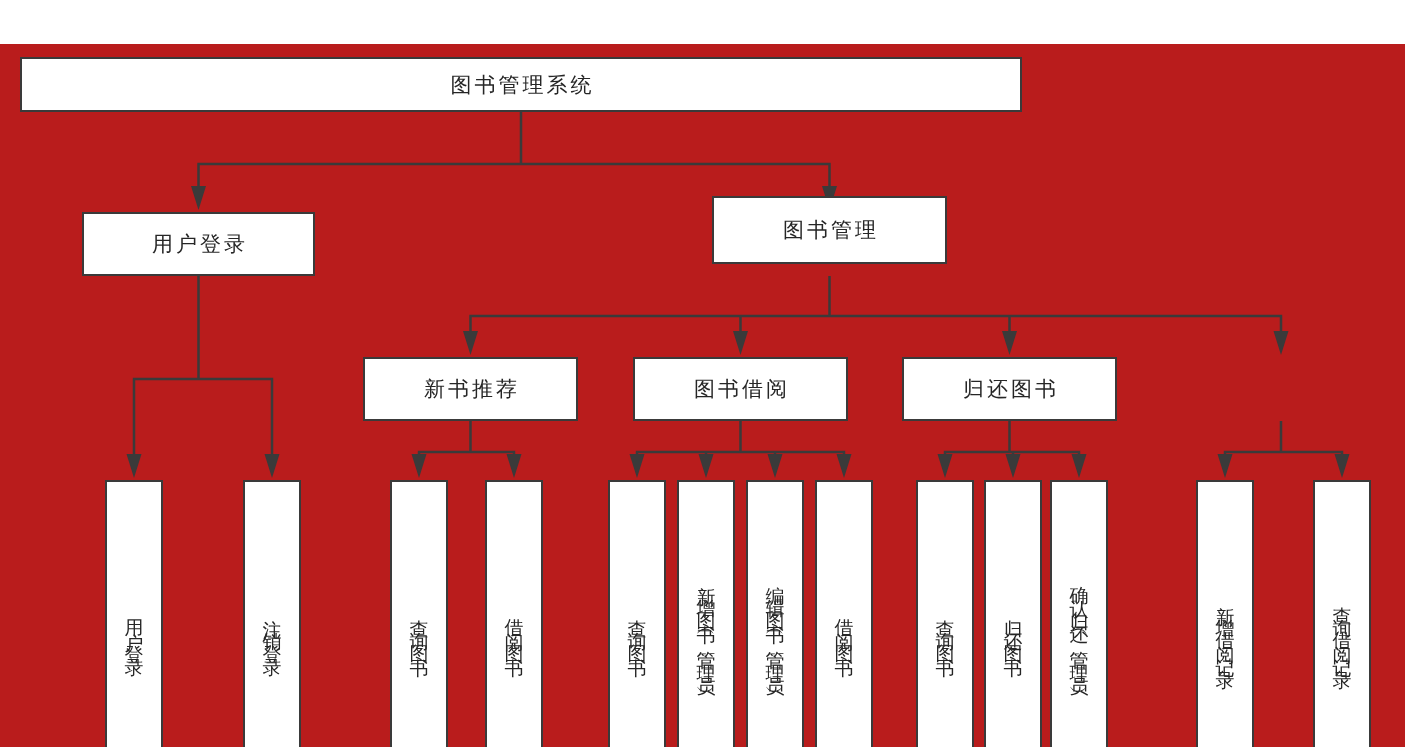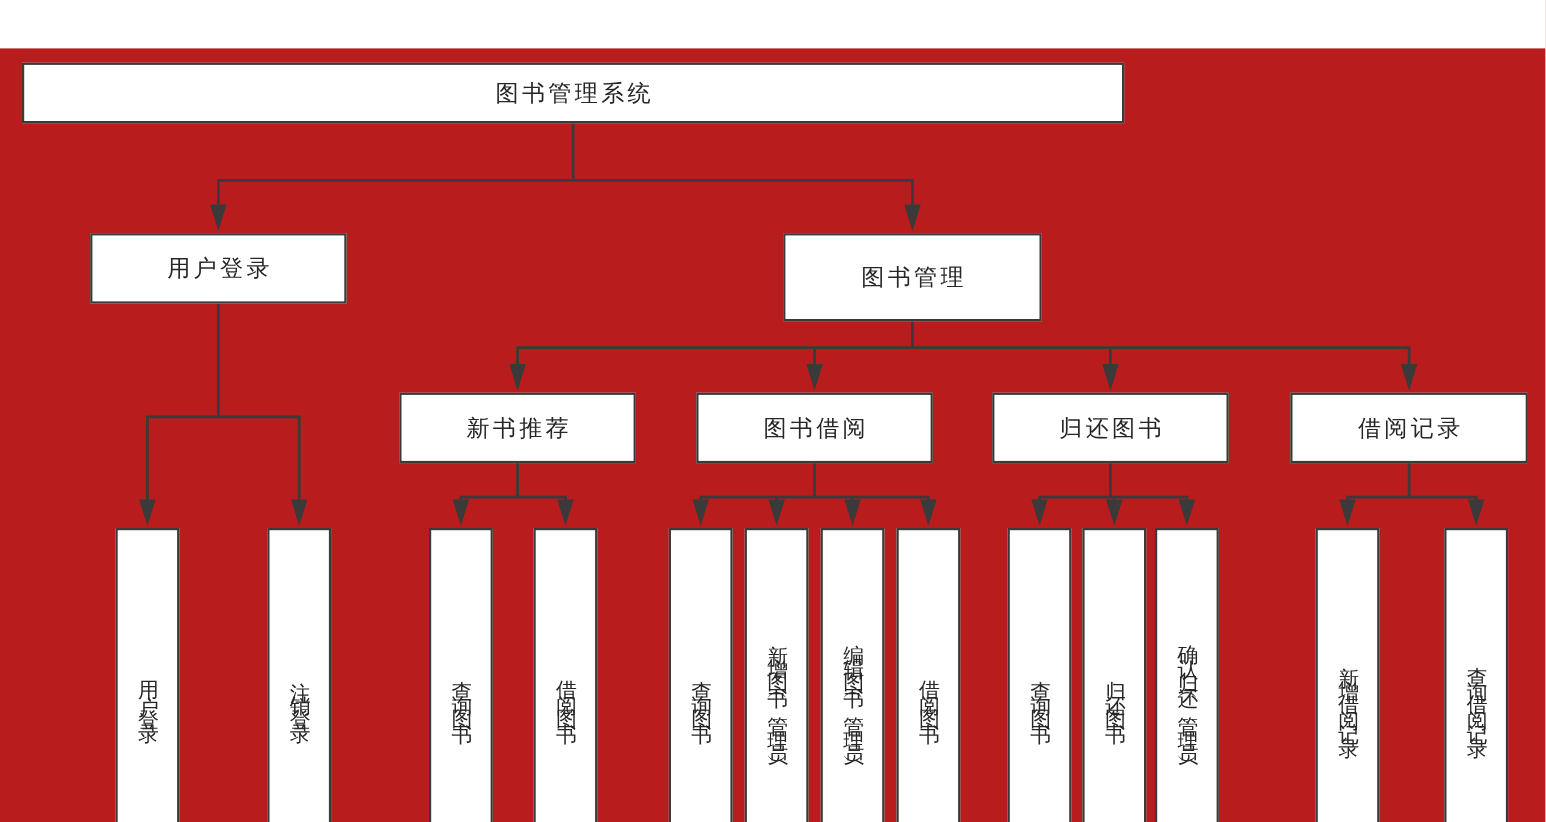--- a/index.html
+++ b/index.html
@@ -88,35 +88,32 @@
       </g>
   </svg>
 
   <div class="box" style="left:20px;top:13px;width:1002px;height:55px">
     <span>图书管理系统</span>
   </div>
 
   <div class="box" style="left:82px;top:168px;width:233px;height:64px">
     <span>用户登录</span>
   </div>
-  <div class="box" style="left:712px;top:168px;width:235px;height:80px">
+  <div class="box" style="left:712px;top:152px;width:235px;height:68px">
     <span>图书管理</span>
   </div>
 
   <div class="box" style="left:633px;top:313px;width:215px;height:64px">
     <span>图书借阅</span>
   </div>
   <div class="box" style="left:363px;top:313px;width:215px;height:64px">
     <span>新书推荐</span>
   </div>
   <div class="box" style="left:902px;top:313px;width:215px;height:64px">
     <span>归还图书</span>
-  </div>
-  <div class="box" style="left:1173px;top:313px;width:216px;height:64px">
-    <span>借阅记录</span>
   </div>
 
   <div class="box vbox" style="left:105px">
     <span class="vtext">用户登录</span>
   </div>
   <div class="box vbox" style="left:243px">
     <span class="vtext">注销登录</span>
   </div>
 
   <div class="box vbox" style="left:390px">

